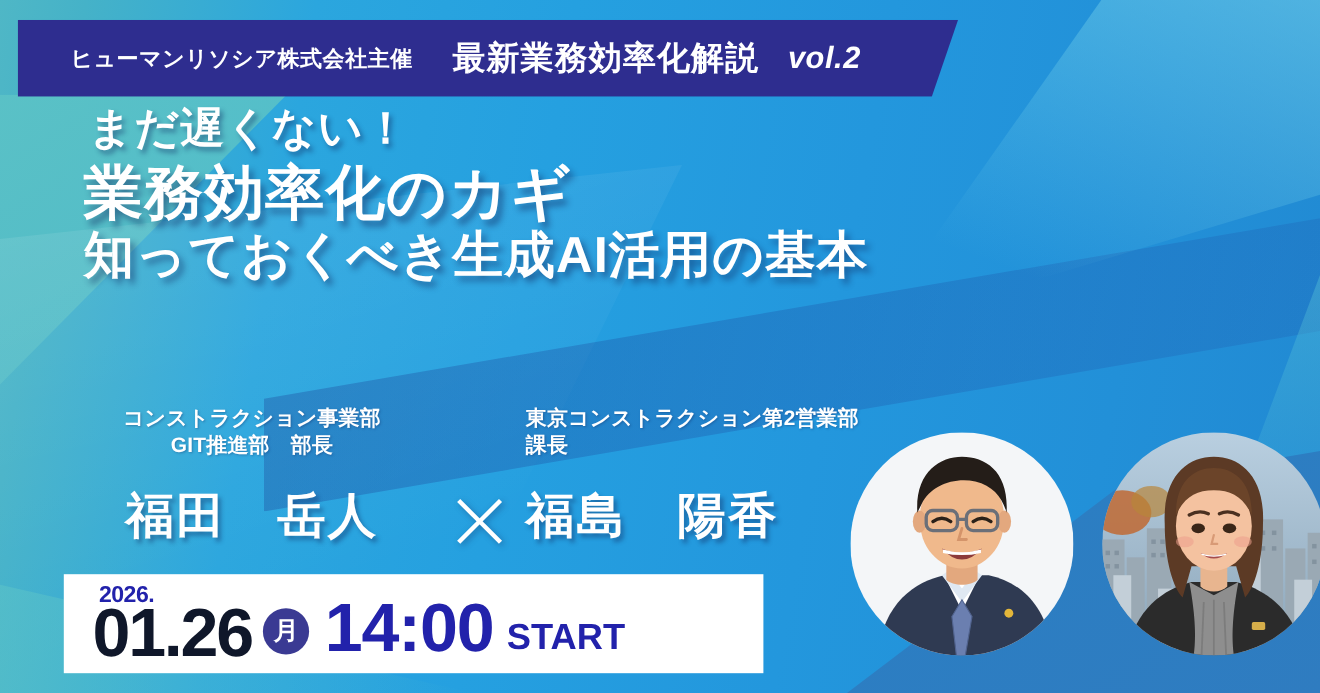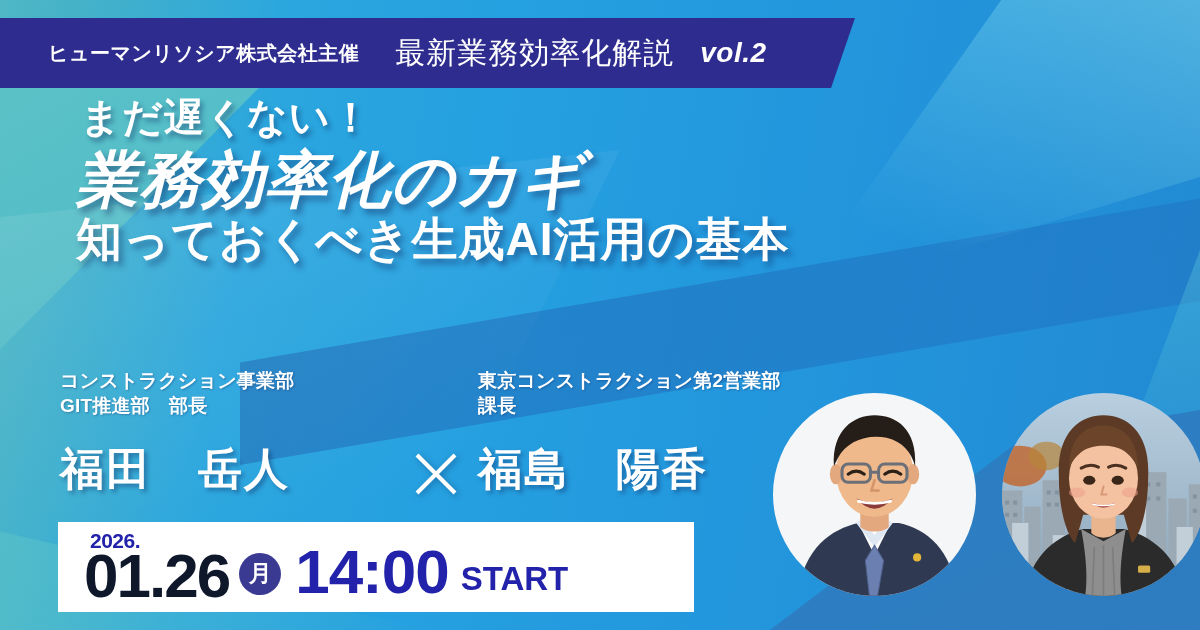--- a/index.html
+++ b/index.html
@@ -73,42 +73,42 @@
   .wedge-teal-r {
     right: 0; top: 250px;
     width: 120px; height: 320px;
     background: linear-gradient(180deg, rgba(92,200,216,.38), rgba(92,200,216,0));
     clip-path: polygon(100% 0%, 100% 100%, 0% 100%);
   }
 
   
   .header-ribbon {
     position: absolute;
-    left: 0;
+    left: 16px;
     top: 18px;
     width: 855px;
     height: 70px;
     background: #2e2d8f;
     clip-path: polygon(0 0, 100% 0, 97.2% 100%, 0 100%);
     display: flex;
     align-items: center;
     z-index: 4;
   }
   .host-name {
     color: #ffffff;
     font-size: 20px;
     font-weight: 700;
     letter-spacing: .5px;
     margin-left: 48px;
     white-space: nowrap;
   }
   .series-title {
     color: #ffffff;
     font-size: 30px;
-    font-weight: 400;
+    font-weight: 700;
     letter-spacing: 1px;
     margin-left: 36px;
     white-space: nowrap;
   }
   .vol-label {
     color: #ffffff;
     font-size: 28px;
     font-weight: 700;
     font-style: italic;
     margin-left: 26px;
@@ -136,24 +136,23 @@
   }
   .headline-1, .headline-2 {
     color: #ffffff;
     font-weight: 900;
     letter-spacing: 1px;
     line-height: 1.04;
     text-shadow: 4px 5px 6px rgba(14,36,92,.48);
     white-space: nowrap;
   }
   .headline-1 {
-    font-size: 62px;
+    font-size: 54px;
     margin-left: 76px;
     margin-top: 10px;
-    font-style: italic;
   }
   .headline-2 {
     font-size: 46px;
     margin-left: 76px;
     margin-top: 4px;
   }
 
   
   .speakers {
     position: absolute;
@@ -177,21 +176,21 @@
     text-shadow: 1px 1px 2px rgba(16,40,96,.35);
   }
   .speaker-name {
     color: #ffffff;
     font-size: 44px;
     font-weight: 900;
     letter-spacing: 2px;
     margin-top: 22px;
     text-shadow: 3px 3px 4px rgba(16,40,96,.42);
   }
-  .speaker-1 { width: 338px; }
+  .speaker-1 { width: 338px; align-items: center; }
   .speaker-2 { width: 360px; padding-left: 4px; }
   .cross-wrap {
     width: 76px;
     display: flex;
     justify-content: center;
     align-items: flex-start;
     padding-top: 82px;
   }
   .cross-icon {
     display: block;

